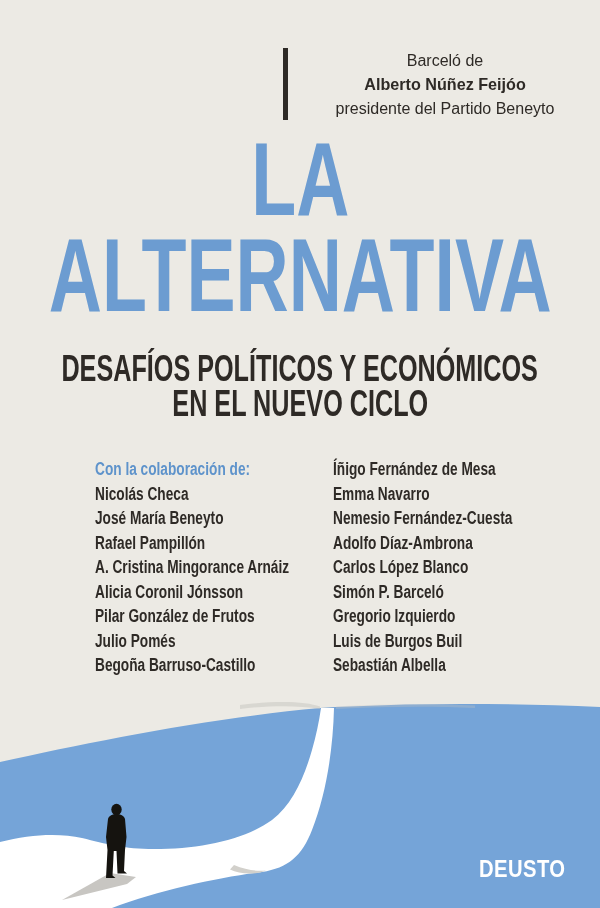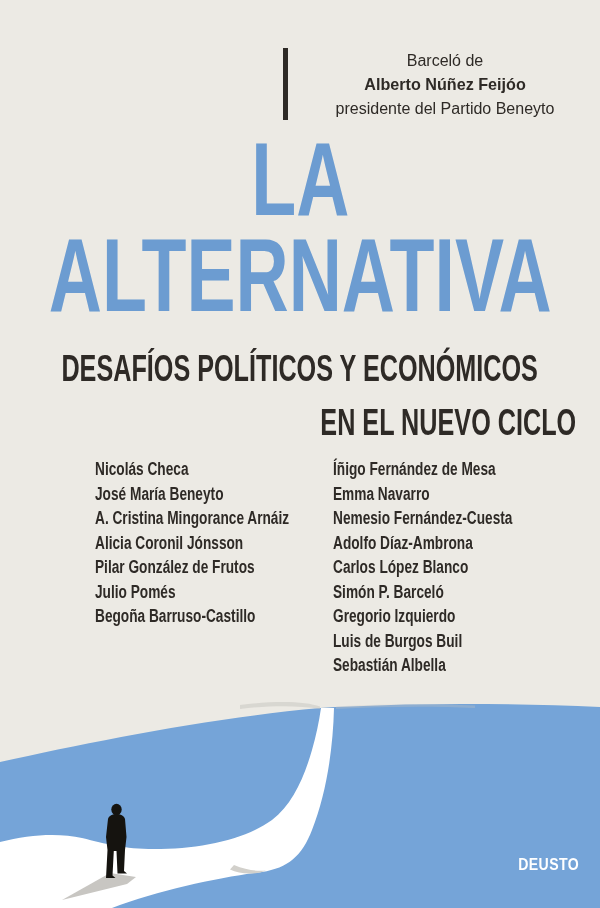--- a/index.html
+++ b/index.html
@@ -30,36 +30,36 @@
   .title-l1{top:128px;}
   .title-l2{top:224px;}
   
   .sub-line{position:absolute;left:0;width:600px;text-align:center;}
   .sub-line>span{
     display:inline-block;font-size:30px;line-height:1;font-weight:bold;
     color:#2E2A26;white-space:nowrap;
     transform:scale(0.84,1.22);transform-origin:center top;
   }
   .sub-l1{top:350px;}
-  .sub-l2{top:404px;text-align:right;}
+  .sub-l2{top:385px;}
   
   .col{position:absolute;top:457px;}
   .col-left{left:95px;width:240px;}
   .col-right{left:333px;width:240px;text-decoration:underline;}
   .col .row{height:24.5px;}
   .col .row>span{
     display:inline-block;font-size:18px;line-height:24.5px;font-weight:bold;
     white-space:nowrap;transform:scaleX(0.76);transform-origin:left center;
   }
   .col .heading>span{color:#5E93CB;}
   
   .illustration{position:absolute;left:0;top:660px;width:600px;height:248px;}
   .publisher{
-    position:absolute;left:473px;top:856px;width:110px;text-align:right;
-    font-size:16px;font-weight:bold;color:#FFFFFF;letter-spacing:0.5px;
+    position:absolute;left:473px;top:856px;width:110px;text-align:left;
+    font-size:23px;font-weight:bold;color:#FFFFFF;letter-spacing:0.5px;
   }
   .publisher>span{display:inline-block;transform:scaleX(0.88);transform-origin:center top;white-space:nowrap;}
 </style>
 </head>
 <body>
 
 <div class="cover">
 
 
   <div class="hdr-divider"></div>
@@ -70,22 +70,24 @@
     <div class="hdr-small">presidente del Partido Beneyto</div>
   </div>
 
   <div class="title-line title-l1"><span>LA</span></div>
   <div class="title-line title-l2"><span>ALTERNATIVA</span></div>
 
   <div class="sub-line sub-l1"><span>DESAFÍOS POLÍTICOS Y ECONÓMICOS</span></div>
   <div class="sub-line sub-l2"><span>EN EL NUEVO CICLO</span></div>
 
   <div class="col col-left">
+    <div class="row heading"><span>Con la colaboración de:</span></div>
     <div class="row"><span>Nicolás Checa</span></div>
     <div class="row"><span>José María Beneyto</span></div>
+    <div class="row"><span>Rafael Pampillón</span></div>
     <div class="row"><span>A. Cristina Mingorance Arnáiz</span></div>
     <div class="row"><span>Alicia Coronil Jónsson</span></div>
     <div class="row"><span>Pilar González de Frutos</span></div>
     <div class="row"><span>Julio Pomés</span></div>
     <div class="row"><span>Begoña Barruso-Castillo</span></div>
   </div>
 
   <div class="col col-right">
     <div class="row"><span>Íñigo Fernández de Mesa</span></div>
     <div class="row"><span>Emma Navarro</span></div>

